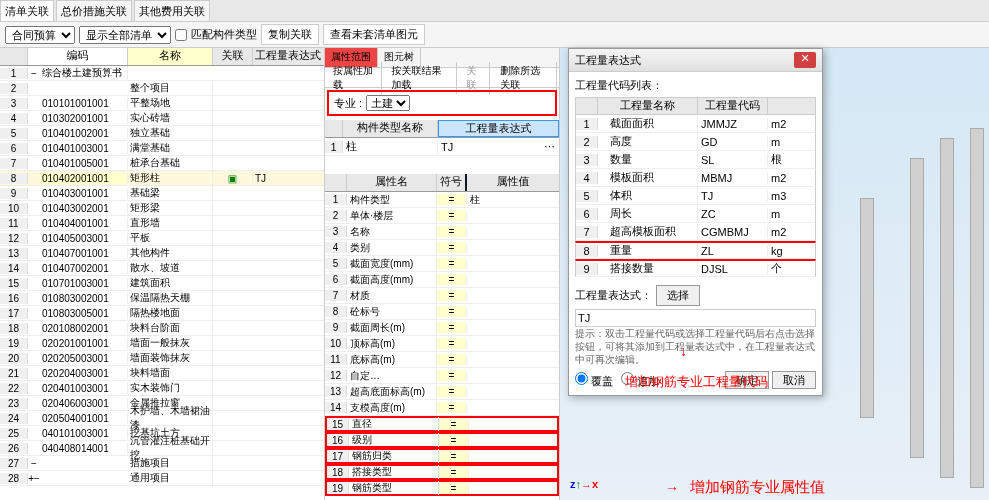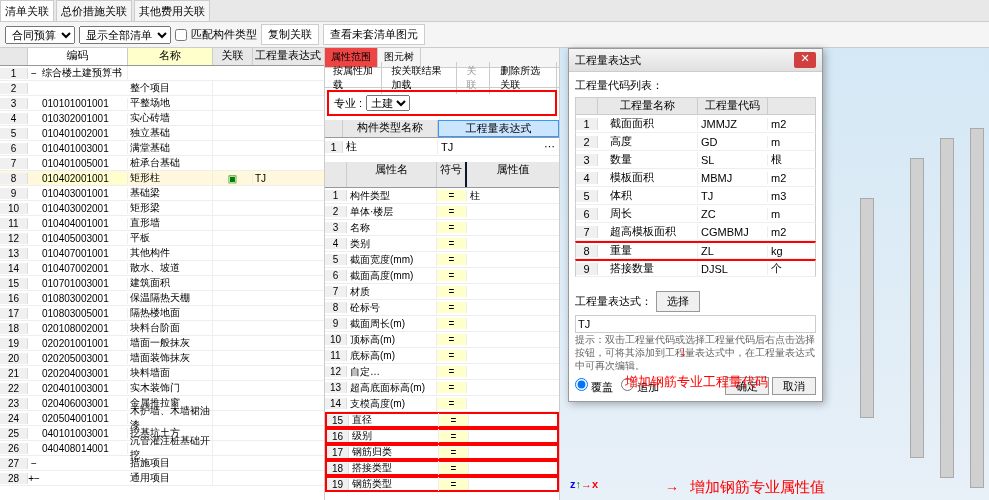--- a/index.html
+++ b/index.html
@@ -36,21 +36,21 @@
 .mid-tb2{display:flex;height:20px;border-bottom:1px solid #ccc;padding:2px;gap:4px;align-items:center;font-size:10px}
 .disc-row{display:flex;align-items:center;padding:3px 5px;gap:4px;border:2px solid red;margin:2px}
 .comp-hdr{display:flex;background:#e8e8e8;border-bottom:1px solid #999;height:18px;margin-top:2px}
 .ch-num{width:18px;border-right:1px solid #ccc}
 .ch-name{width:95px;text-align:center;border-right:1px solid #ccc}
 .ch-expr{flex:1;text-align:center;background:#cce5ff;border:1px solid #3399ff}
 .crow{display:flex;height:18px;border-bottom:1px solid #eee;align-items:center}
 .cr-num{width:18px;text-align:center;background:#f0f0f0;border-right:1px solid #ddd}
 .cr-name{width:95px;padding-left:3px;border-right:1px solid #eee}
 .cr-expr{flex:1;padding-left:3px}
-.prop-hdr{display:flex;background:#e8e8e8;border-bottom:1px solid #999;height:26px;margin-top:6px}
+.prop-hdr{display:flex;background:#e8e8e8;border-bottom:1px solid #999;height:18px;margin-top:18px}
 .ph-num{width:22px;border-right:1px solid #ccc}
 .ph-name{width:90px;text-align:center;border-right:1px solid #ccc}
 .ph-sym{width:30px;text-align:center;border-right:2px solid #0f172a}
 .ph-val{flex:1;text-align:center}
 .prow{display:flex;height:16px;border-bottom:1px solid #eee;align-items:center}
 .pr-num{width:22px;text-align:center;background:#f0f0f0;border-right:1px solid #ddd;font-size:10px}
 .pr-name{width:90px;padding-left:3px;font-size:10px;border-right:1px solid #eee}
 .pr-sym{width:30px;text-align:center;background:#ffffcc;border-right:1px solid #eee;font-size:10px}
 .pr-val{flex:1;padding-left:3px;font-size:10px}
 .props{overflow-y:auto;flex:1}
@@ -64,21 +64,21 @@
 .qty-hdr{display:flex;background:#e8e8e8;border:1px solid #ccc;height:18px}
 .qh-num{width:22px;border-right:1px solid #ccc}
 .qh-name{width:100px;text-align:center;border-right:1px solid #ccc}
 .qh-code{width:70px;text-align:center;border-right:1px solid #ccc}
 .qh-unit{width:40px;text-align:center}
 .qrow{display:flex;height:18px;border-bottom:1px solid #eee;border-left:1px solid #ccc;border-right:1px solid #ccc;align-items:center}
 .qr-num{width:22px;text-align:center;background:#f0f0f0;border-right:1px solid #ddd}
 .qr-name{width:100px;padding-left:12px;border-right:1px solid #eee}
 .qr-code{width:70px;padding-left:3px;border-right:1px solid #eee}
 .qr-unit{width:40px;padding-left:3px}
-.expr-row{display:flex;align-items:center;margin-top:14px;gap:4px}
+.expr-row{display:flex;align-items:center;margin-top:8px;gap:4px}
 .btn{padding:2px 10px;border:1px solid #999;background:#f0f0f0;cursor:pointer}
 .hint{font-size:10px;color:#666;line-height:1.3}
 .dlg-foot{display:flex;justify-content:space-between;align-items:center;margin-top:6px}
 .radios{display:flex;gap:8px;font-size:10px}
 .anno1{position:absolute;color:red;font-size:13px;top:325px;left:65px}
 .anno2{position:absolute;color:red;font-size:15px;top:430px;left:130px}
 .arrow1{position:absolute;color:red;top:295px;left:120px;font-size:14px}
 .arrow2{position:absolute;color:red;top:430px;left:105px;font-size:14px}
 .bars{position:absolute;top:60px;left:290px;right:10px;bottom:30px}
 .bar{position:absolute;width:14px;background:#d0d0d0;border:1px solid #aaa}

